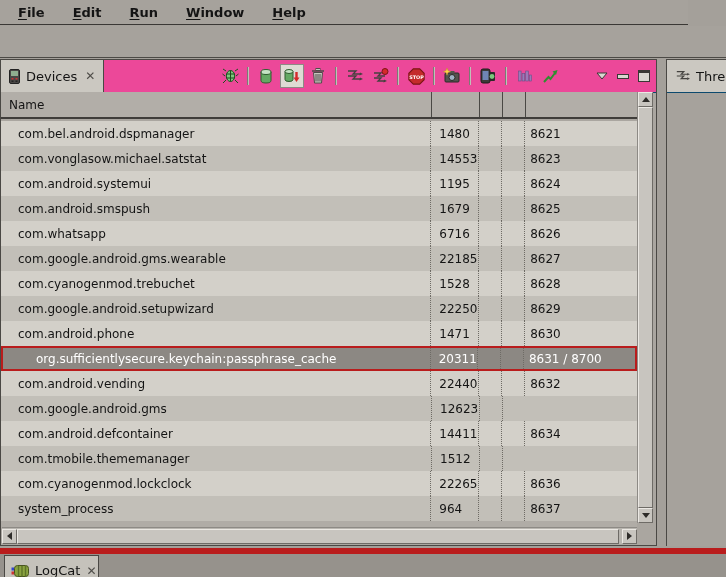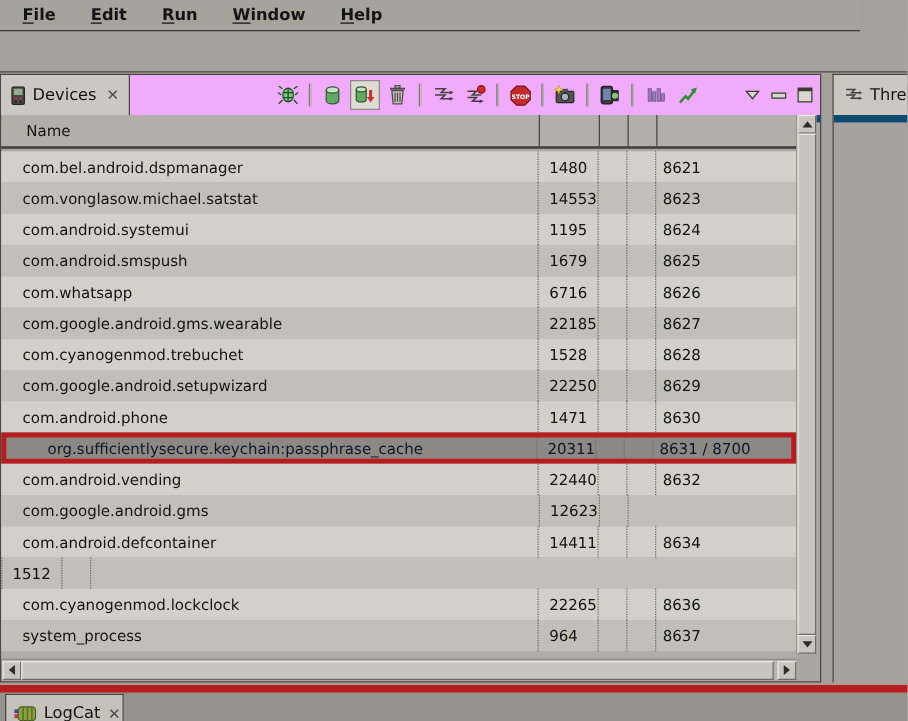--- a/index.html
+++ b/index.html
@@ -24,21 +24,21 @@
     position:absolute;left:0;top:26px;width:726px;height:31px;
     background:#a6a29c;border-bottom:1px solid #4c4a46;
   }
   
   .devices-view{
     position:absolute;left:0;top:59px;width:657px;height:487px;
     border:1px solid #4a4844;box-sizing:border-box;background:#aaa6a0;
   }
   .tabbar{
     position:absolute;left:0;top:0;right:0;height:32px;
-    background:#f0abfc;border-bottom:6px solid #0c4a6e;
+    background:#ec4899;border-bottom:1px solid #0c4a6e;
   }
   .tab{
     position:absolute;left:0;top:0;height:32px;box-sizing:border-box;
     background:#cbc8c1;border-right:1px solid #4a4844;
     display:flex;align-items:center;padding:0 8px;gap:6px;font-size:13px;
   }
   .tab .close{font-size:12px;color:#4e4c48;margin-left:2px;}
   
   .view-toolbar{
     position:absolute;left:216px;top:0;height:32px;right:2px;
@@ -53,41 +53,41 @@
   .tspring{flex:1;}
   .winctl{display:flex;align-items:center;gap:9px;margin-right:4px;}
   .min-ico{width:10px;height:3px;border:1px solid #3a3835;background:#d9d6d0;}
   .max-ico{width:10px;height:8px;border:1px solid #3a3835;border-top:3px solid #3a3835;background:#d9d6d0;}
   
   .tbl-header{
     position:absolute;left:0;top:32px;width:637px;height:27px;box-sizing:border-box;
     background:#b2aea8;border-bottom:2px solid #3f3d3a;
     display:flex;font-size:12px;
   }
-  .tbl-header .hc{box-sizing:border-box;height:100%;display:flex;align-items:center;padding-left:20px;}
+  .tbl-header .hc{box-sizing:border-box;height:100%;display:flex;align-items:center;padding-left:8px;}
   .hc.c-name{width:430px;}
   .hc.c-pid{width:48px;border-left:1px solid #4a4844;}
   .hc.c-s1,.hc.c-s2{width:23px;border-left:1px solid #4a4844;}
   .hc.c-port{width:113px;border-left:1px solid #4a4844;}
   .tbl-body{
     position:absolute;left:0;top:61px;width:636px;height:406px;background:#b0aca6;
   }
   .trow{
     width:636px;height:25px;box-sizing:border-box;display:flex;align-items:center;
     font-size:12px;cursor:default;
   }
   .trow.light{background:#d3d0c9;}
   .trow.dark{background:#c2bfb8;}
   .trow .cell{box-sizing:border-box;height:100%;display:flex;align-items:center;white-space:nowrap;overflow:hidden;}
   .cell.c-name{width:430px;padding-left:17px;}
   .cell.c-pid{width:48px;padding-left:8px;border-left:1px dotted #6e6b65;}
   .cell.c-s1,.cell.c-s2{width:23px;border-left:1px dotted #6e6b65;}
   .cell.c-port{width:113px;padding-left:5px;border-left:1px dotted #6e6b65;}
   .trow.selected{
-    background:#8c8883;color:#0f172a;border:4px solid #b91c1c;align-items:center;
+    background:#8c8883;color:#ffffff;border:2px solid #b91c1c;align-items:center;
   }
   .trow.selected .cell.c-name{padding-left:33px;}
   
   .vscroll{
     position:absolute;left:636px;top:32px;width:16px;height:431px;
     background:#b8b5af;border-left:1px solid #8d8a85;box-sizing:border-box;
     display:flex;flex-direction:column;
   }
   .sbtn{
     width:15px;height:15px;background:#c8c5bf;box-sizing:border-box;
@@ -368,20 +368,21 @@
     <div class="cell c-s2"></div>
   </div>
       <div class="trow light">
     <div class="cell c-name">com.android.defcontainer</div>
     <div class="cell c-pid">14411</div>
     <div class="cell c-s1"></div>
     <div class="cell c-s2"></div>
     <div class="cell c-port">8634</div>
   </div>
       <div class="trow dark">
+    <div class="cell c-name">com.tmobile.thememanager</div>
     <div class="cell c-pid">1512</div>
     <div class="cell c-s1"></div>
     <div class="cell c-s2"></div>
   </div>
       <div class="trow light">
     <div class="cell c-name">com.cyanogenmod.lockclock</div>
     <div class="cell c-pid">22265</div>
     <div class="cell c-s1"></div>
     <div class="cell c-s2"></div>
     <div class="cell c-port">8636</div>

